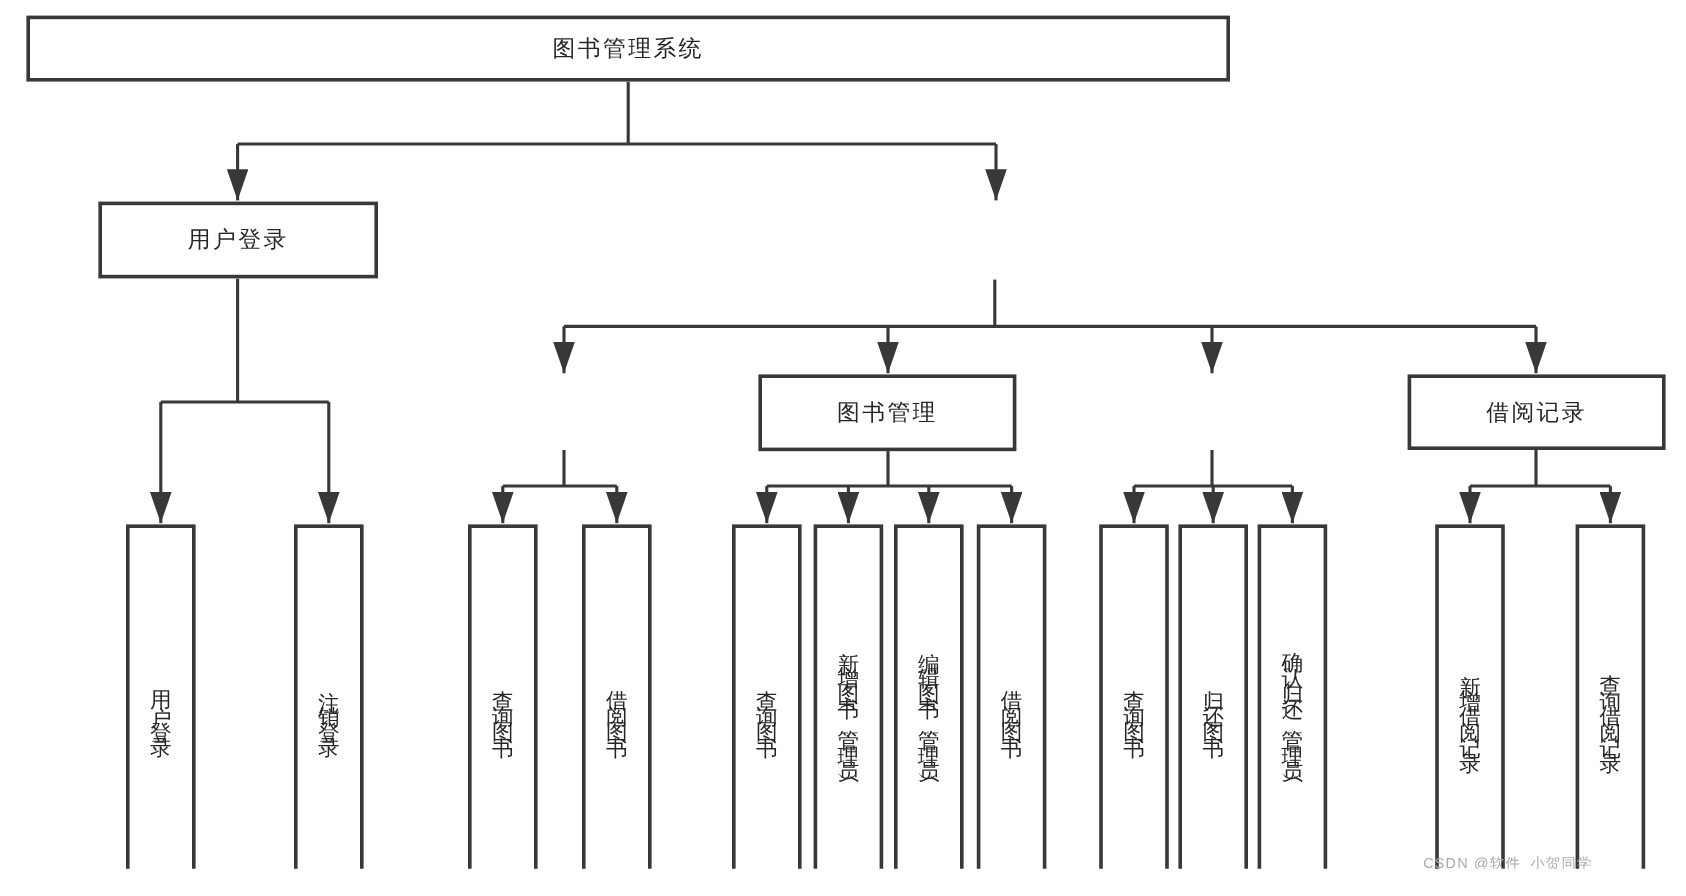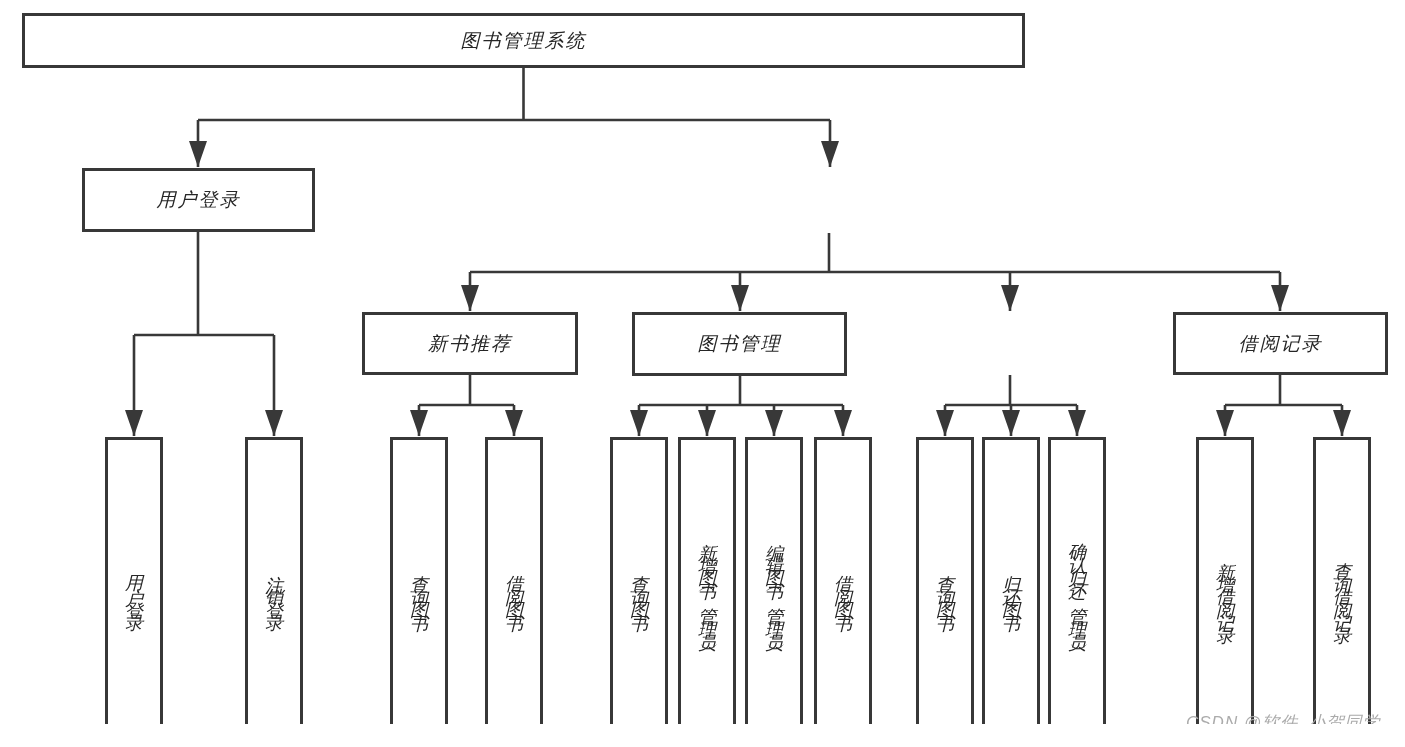--- a/index.html
+++ b/index.html
@@ -5,21 +5,20 @@
   html,body{margin:0;padding:0;}
   body{
     background:var(--bg,#ffffff);
     font-family:"Liberation Sans","DejaVu Sans",sans-serif;
   }
   .stage{
     position:relative;
     width:1405px;height:724px;
     background:var(--bg,#ffffff);
     overflow:hidden;
-    font-style:italic;
   }
   .connectors{position:absolute;left:0;top:0;}
   .hnode{
     position:absolute;
     box-sizing:border-box;
     border:3px solid var(--line,#383838);
     background:#ffffff;
     display:flex;align-items:center;justify-content:center;
     color:var(--text,#262626);
     font-size:19px;
@@ -41,21 +40,21 @@
     text-orientation:mixed;
     color:var(--text,#262626);
     font-size:18px;
     line-height:1;
     letter-spacing:13px;
     white-space:nowrap;
   }
   .watermark{
     position:absolute;
     left:1186px;top:711px;
-    font-size:17px;
+    font-size:12px;
     letter-spacing:1px;
     color:var(--wm,#ababab);
     z-index:3;
     white-space:nowrap;
   }
 </style>
 </head>
 <body>
 
 <div class="stage">
@@ -102,21 +101,20 @@
       <path d="M1077,405 V436"></path>
       <path d="M1225,405 V436"></path>
       <path d="M1342,405 V436"></path>
     </g>
   </svg>
 
   <div class="hnode" style="left:22px;top:13px;width:1003px;height:55px">图书管理系统</div>
 
   <div class="hnode" style="left:82px;top:168px;width:233px;height:64px">用户登录</div>
 
-  <div class="hnode" style="left:362px;top:312px;width:216px;height:63px">新书推荐</div>
   <div class="hnode" style="left:632px;top:312px;width:215px;height:64px">图书管理</div>
   <div class="hnode" style="left:1173px;top:312px;width:215px;height:63px">借阅记录</div>
 
   <div class="vnode" style="left:105px">
     <span class="vtext">用户登录</span>
   </div>
   <div class="vnode" style="left:245px">
     <span class="vtext">注销登录</span>
   </div>
 

